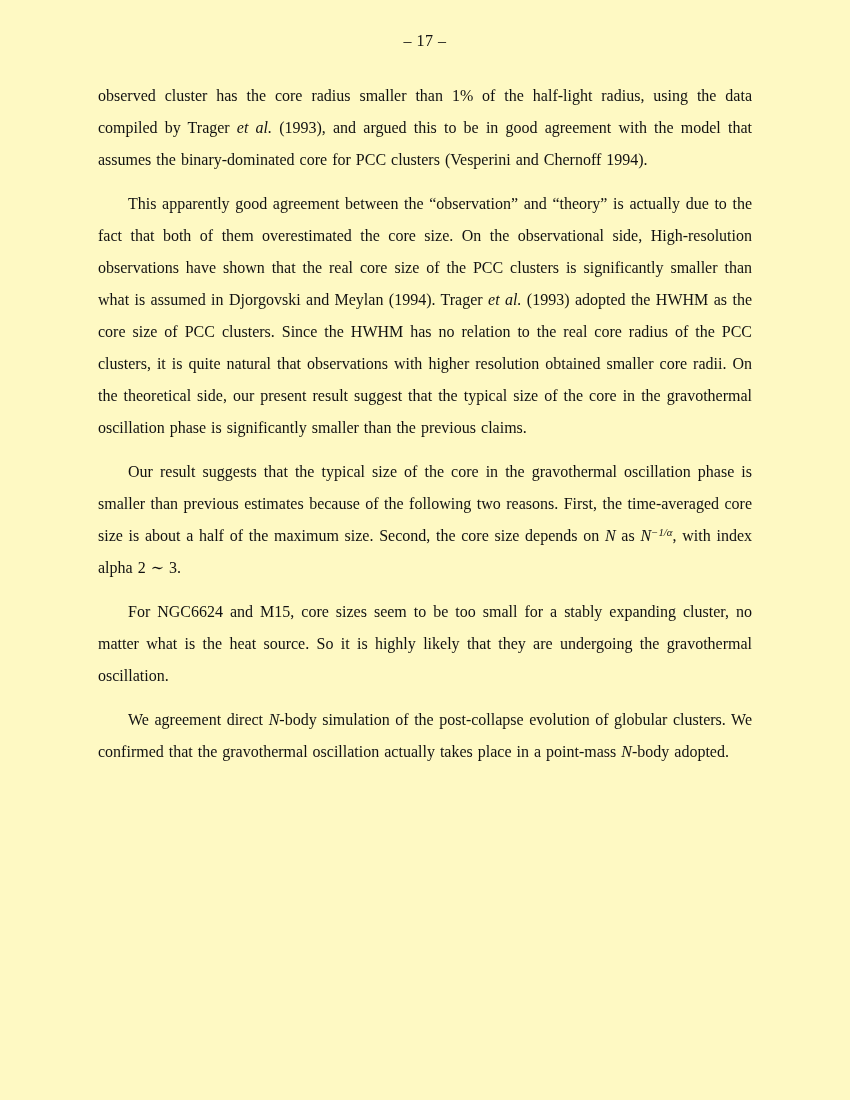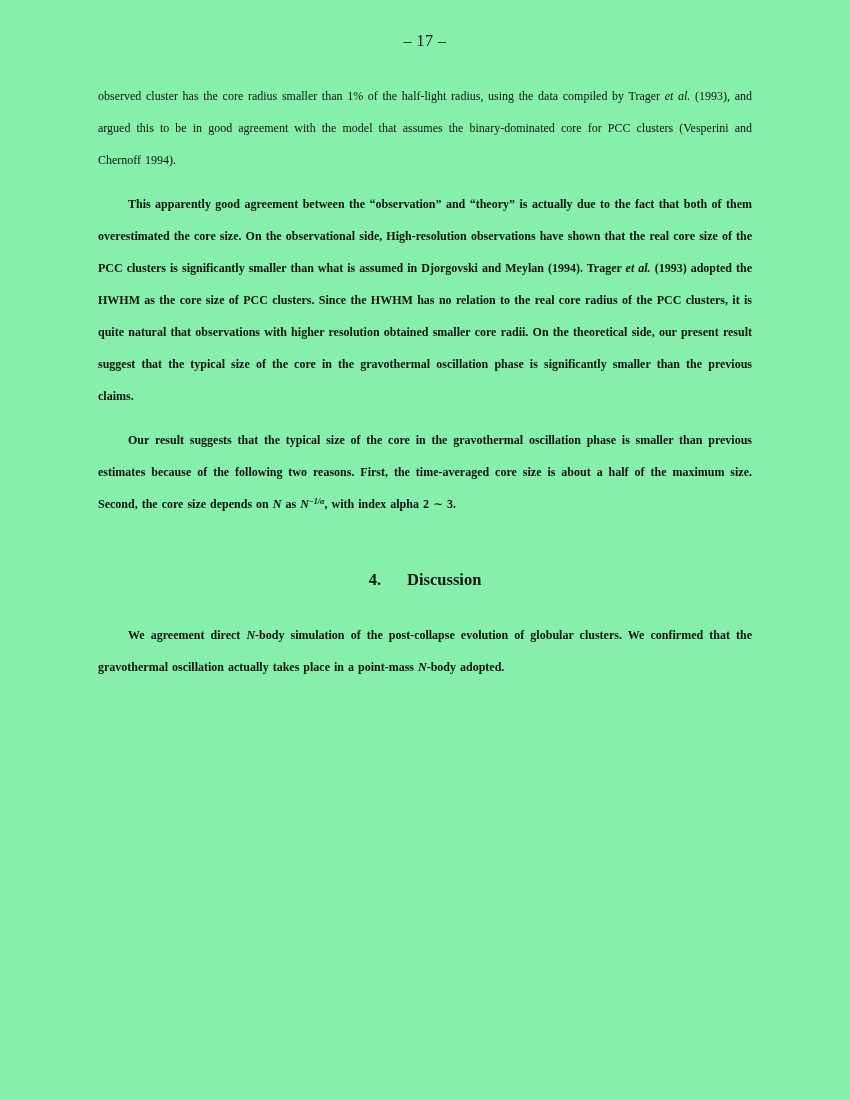--- a/index.html
+++ b/index.html
@@ -4,44 +4,43 @@
 <style>
   html, body {
     margin: 0;
     padding: 0;
     background: #ffffff;
   }
   .page {
     position: relative;
     width: 850px;
     height: 1100px;
-    background: #86efac;
+    background: #fef9c3;
     box-sizing: border-box;
     padding: 31px 98px 0 98px;
     font-family: "Liberation Serif", "DejaVu Serif", serif;
     color: #111111;
     overflow: hidden;
   }
   .page-number {
     text-align: center;
     font-size: 16px;
     line-height: 20px;
     margin-bottom: 29px;
     letter-spacing: 0.5px;
   }
   .para {
     margin: 0 0 12px 0;
-    font-size: 12px;
+    font-size: 16px;
     line-height: 32px;
     text-align: justify;
     word-spacing: 1px;
   }
   .para.indent {
     text-indent: 30px;
-    font-weight: bold;
   }
   .it {
     font-style: italic;
   }
   .sup {
     font-size: 68%;
     line-height: 0;
     vertical-align: 0.45em;
     font-style: italic;
   }
@@ -58,16 +57,16 @@
 </style>
 </head>
 <body>
 
 <div class="page">
   <div class="page-number">– 17 –</div>
   <div id="document-body">
       <p class="para"><span>observed cluster has the core radius smaller than 1% of the half-light radius, using the data compiled by Trager </span><span class="it">et al.</span><span> (1993), and argued this to be in good agreement with the model that assumes the binary-dominated core for PCC clusters (Vesperini and Chernoff 1994).</span></p>
       <p class="para indent"><span>This apparently good agreement between the “observation” and “theory” is actually due to the fact that both of them overestimated the core size. On the observational side, High-resolution observations have shown that the real core size of the PCC clusters is significantly smaller than what is assumed in Djorgovski and Meylan (1994). Trager </span><span class="it">et al.</span><span> (1993) adopted the HWHM as the core size of PCC clusters. Since the HWHM has no relation to the real core radius of the PCC clusters, it is quite natural that observations with higher resolution obtained smaller core radii. On the theoretical side, our present result suggest that the typical size of the core in the gravothermal oscillation phase is significantly smaller than the previous claims.</span></p>
       <p class="para indent"><span>Our result suggests that the typical size of the core in the gravothermal oscillation phase is smaller than previous estimates because of the following two reasons. First, the time-averaged core size is about a half of the maximum size. Second, the core size depends on </span><span class="it">N</span><span> as </span><span class="it">N</span><span class="sup">−1/α</span><span>, with index alpha 2 ∼ 3.</span></p>
-      <div class="section-heading"><span class="heading-number">4.</span><span>Discussion</span></div>
+      <p class="para indent"><span>For NGC6624 and M15, core sizes seem to be too small for a stably expanding cluster, no matter what is the heat source. So it is highly likely that they are undergoing the gravothermal oscillation.</span></p>
       <p class="para indent"><span>We agreement direct </span><span class="it">N</span><span>-body simulation of the post-collapse evolution of globular clusters. We confirmed that the gravothermal oscillation actually takes place in a point-mass </span><span class="it">N</span><span>-body adopted.</span></p>
     </div>
 </div>
 
 </body></html>

